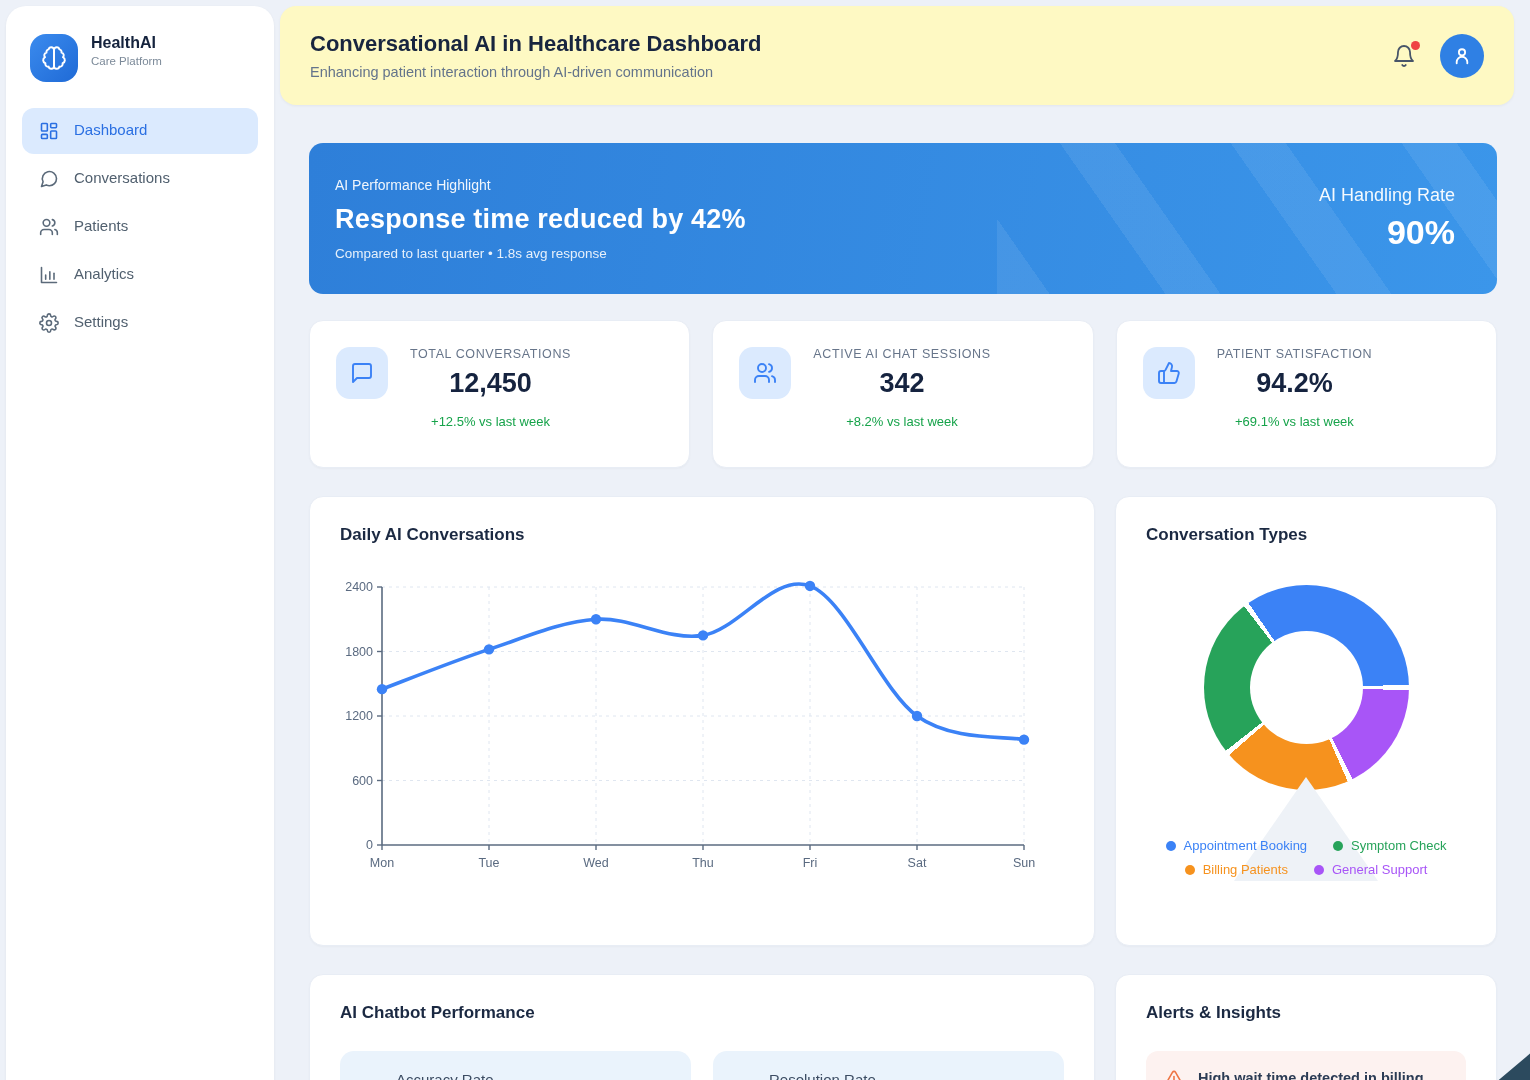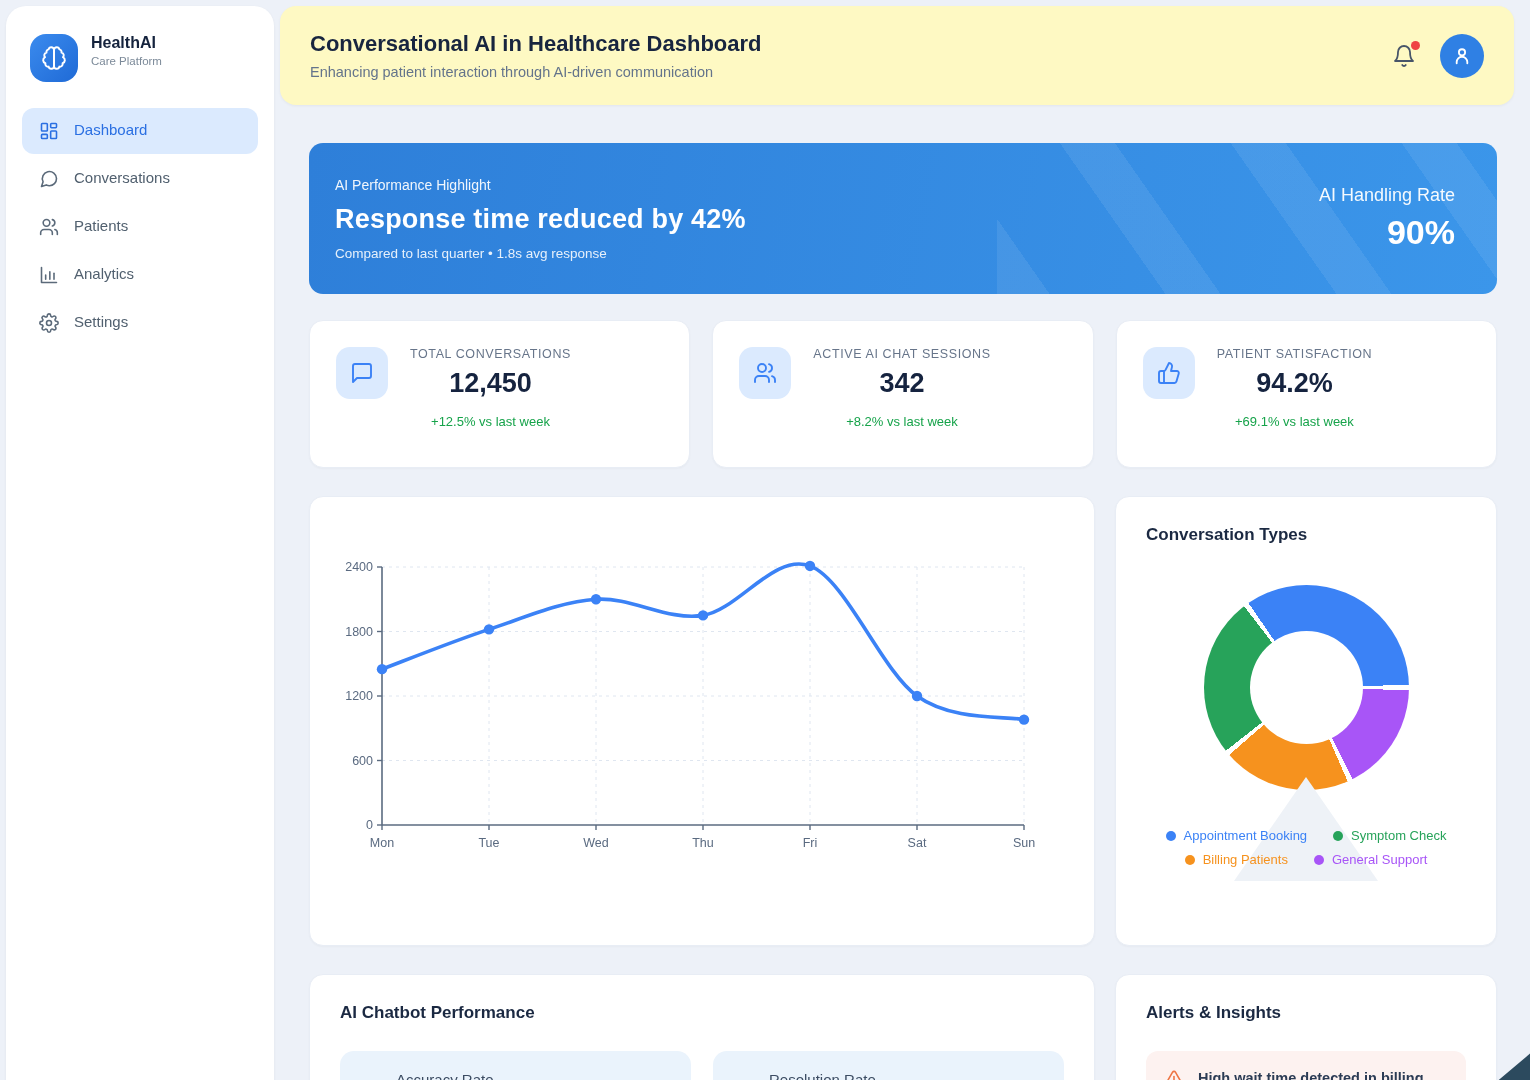--- a/index.html
+++ b/index.html
@@ -66,21 +66,21 @@
   .card h3{margin:0;font-size:17px;color:#1b2942;}
   .chart-card,.donut-card{height:450px;}
   .perf-card,.alerts-card{height:300px;}
 
   
   .donut-wrap{position:relative;width:205px;height:205px;margin:40px auto 0;}
   .donut-ring{width:205px;height:205px;border-radius:50%;}
   .donut-hole{position:absolute;inset:46px;background:#fff;border-radius:50%;}
   .donut-pointer{position:absolute;left:50%;top:192px;transform:translateX(-50%);width:0;height:0;
     border-left:72px solid transparent;border-right:72px solid transparent;border-bottom:104px solid #eef2f7;}
-  .donut-legend{position:relative;margin-top:38px;display:flex;flex-wrap:wrap;
+  .donut-legend{position:relative;margin-top:48px;display:flex;flex-wrap:wrap;
     justify-content:center;gap:9px 26px;}
   .legend-item{display:flex;align-items:center;gap:8px;font-size:13px;}
   .legend-dot{width:10px;height:10px;border-radius:50%;}
 
   
   .perf-grid{display:grid;grid-template-columns:1fr 1fr;gap:22px;margin-top:28px;}
   .perf-box{background:#eaf3fc;border-radius:14px;height:180px;padding:20px 0 0 56px;
     font-size:15px;color:#3c4c63;}
   .alert-box{margin-top:28px;background:#fdf2f0;border-radius:12px;padding:19px 18px;
     display:flex;align-items:flex-start;gap:14px;font-size:14.5px;font-weight:bold;color:#2c3c55;}
@@ -241,20 +241,21 @@
         <div>
           <div class="stat-label">PATIENT SATISFACTION</div>
           <div class="stat-value">94.2%</div>
           <div class="stat-delta">+69.1% vs last week</div>
         </div>
       </div>
     </section>
 
     <section class="row">
       <div class="card chart-card">
+        <h3>Daily AI Conversations</h3>
         <div id="line-chart" style="margin-top:16px;">
             <svg width="700" height="320" viewBox="0 0 700 320">
               <line x1="42" y1="219.5" x2="684" y2="219.5" stroke="#dfe6f0" stroke-width="1" stroke-dasharray="3 4"></line>
               <line x1="42" y1="155" x2="684" y2="155" stroke="#dfe6f0" stroke-width="1" stroke-dasharray="3 4"></line>
               <line x1="42" y1="90.5" x2="684" y2="90.5" stroke="#dfe6f0" stroke-width="1" stroke-dasharray="3 4"></line>
               <line x1="42" y1="26" x2="684" y2="26" stroke="#dfe6f0" stroke-width="1" stroke-dasharray="3 4"></line>
               <line x1="149" y1="26" x2="149" y2="284" stroke="#dfe6f0" stroke-width="1" stroke-dasharray="3 4"></line>
               <line x1="256" y1="26" x2="256" y2="284" stroke="#dfe6f0" stroke-width="1" stroke-dasharray="3 4"></line>
               <line x1="363" y1="26" x2="363" y2="284" stroke="#dfe6f0" stroke-width="1" stroke-dasharray="3 4"></line>
               <line x1="470" y1="26" x2="470" y2="284" stroke="#dfe6f0" stroke-width="1" stroke-dasharray="3 4"></line>

